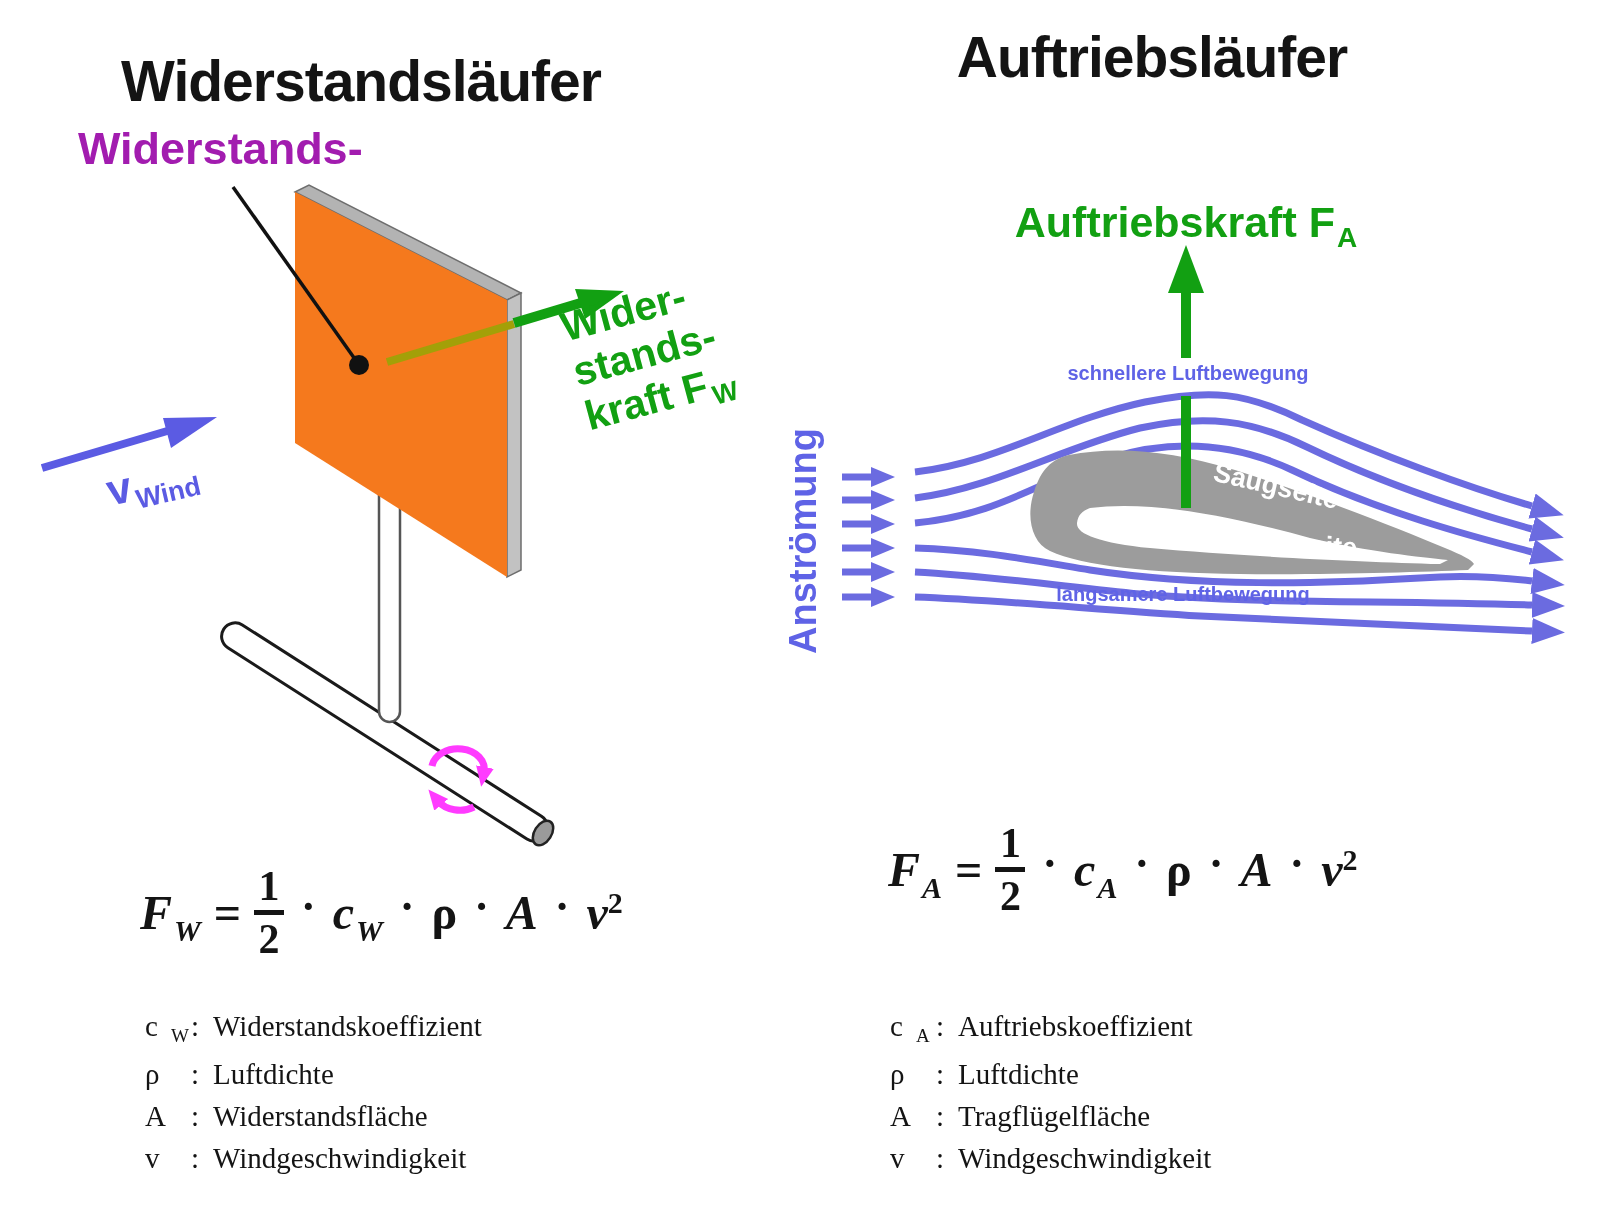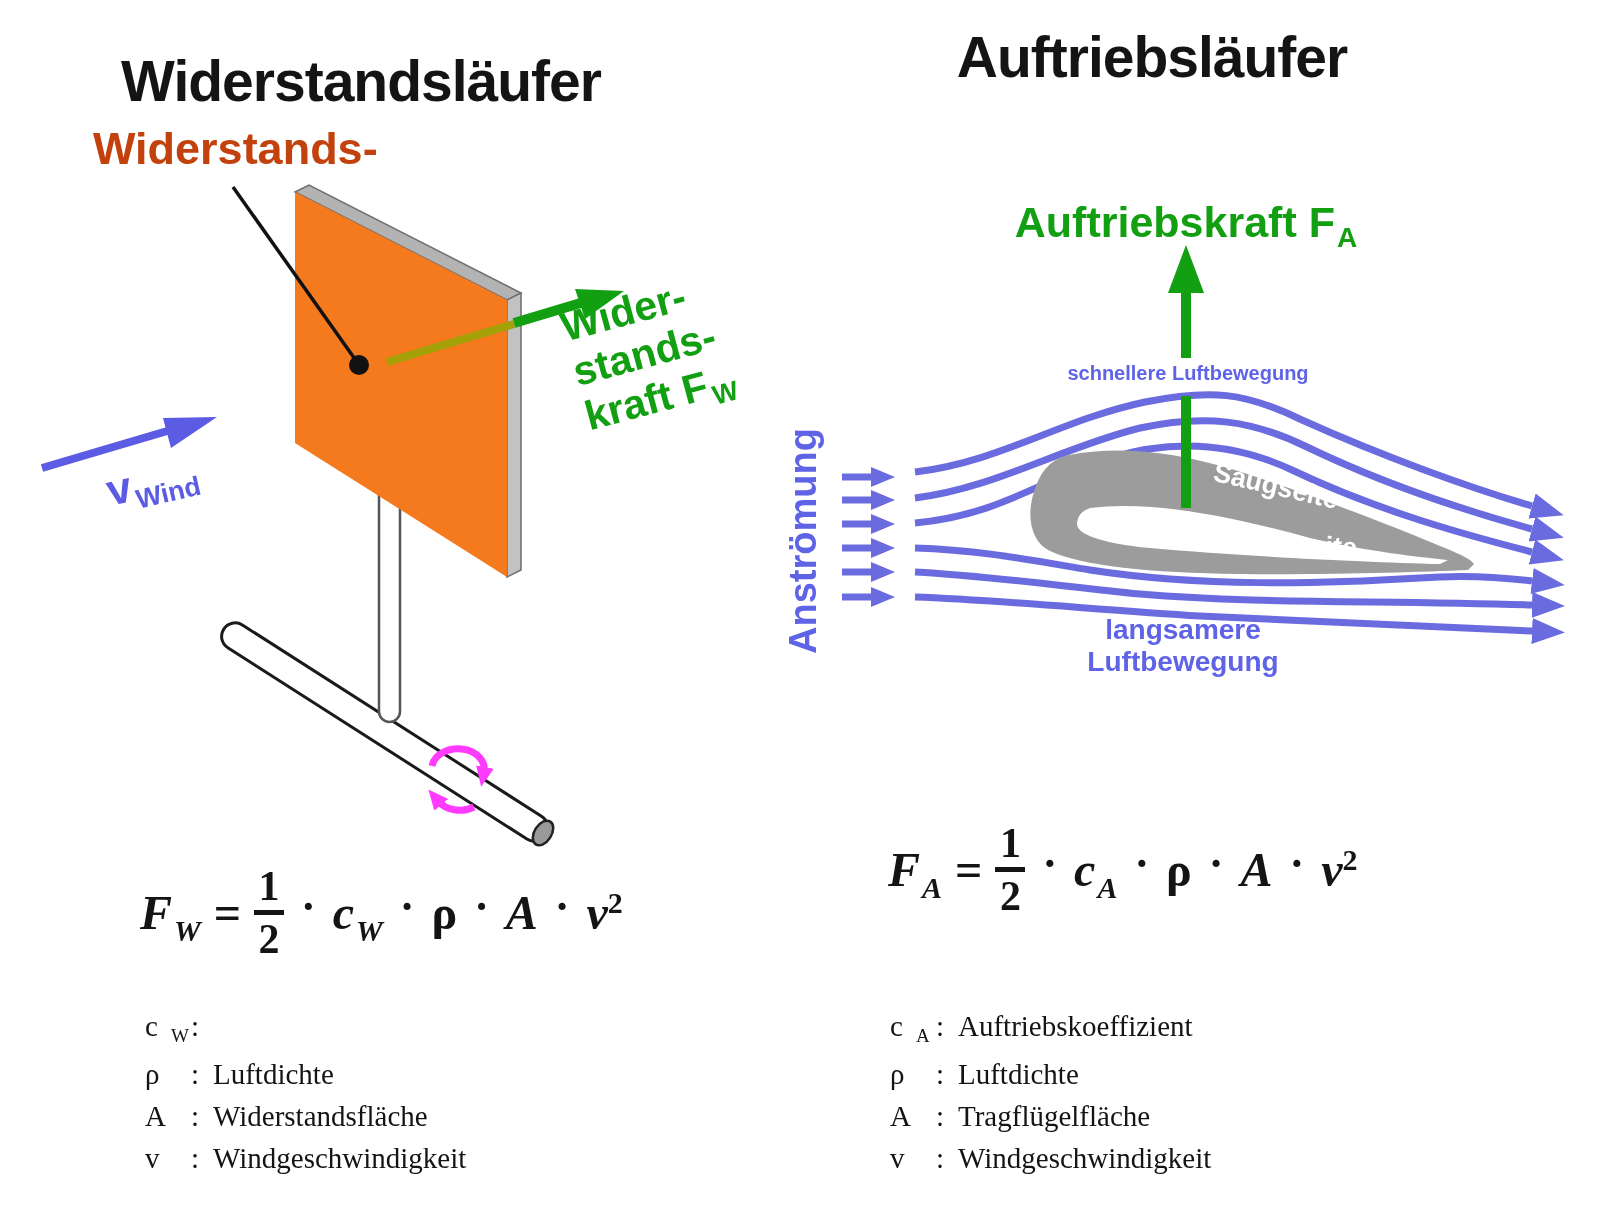--- a/index.html
+++ b/index.html
@@ -2,21 +2,21 @@
 <html><head>
 <meta charset="utf-8">
 <style>
   html,body{margin:0;padding:0;background:#fff;}
   body{width:1600px;height:1230px;position:relative;overflow:hidden;
        font-family:"Liberation Sans",sans-serif;}
   .abs{position:absolute;}
   #gfx{position:absolute;left:0;top:0;width:1600px;height:1230px;}
 
   .title{font-size:57px;font-weight:bold;color:#141414;text-align:center;letter-spacing:-1px;}
-  .area-label{font-size:45px;font-weight:bold;color:#c2410c;line-height:46px;margin-left:15px;}
+  .area-label{font-size:45px;font-weight:bold;color:#a21caf;line-height:46px;}
   .force-label{font-size:41px;font-weight:bold;color:#12A012;line-height:46px;
                transform:rotate(-15deg);transform-origin:0 0;}
   .wind-label{font-size:44px;font-weight:bold;color:#5B5BE3;transform:rotate(-13deg);}
   .sub-sm{font-size:27px;}
   .lift-label{font-size:43px;font-weight:bold;color:#12A012;text-align:center;}
   .air-label{font-size:20px;font-weight:bold;color:#5F63E6;text-align:center;}
   .inflow-label{font-size:38px;font-weight:bold;color:#5F63E6;text-align:center;
                 transform:rotate(-90deg);}
   .foil-label{font-size:27px;font-weight:bold;color:#fff;text-align:center;}
 
@@ -136,21 +136,21 @@
 
 <div class="abs wind-label" style="left:106px;top:456px;">
   <span>v</span><span class="sub-sm" style="display:inline-block;transform:translateY(9px);margin-left:2px;">Wind</span>
 </div>
 
 <div class="abs lift-label" style="left:986px;top:198px;width:400px;">
   <span>Auftriebskraft F</span><span style="display:inline-block;transform:translateY(10px);margin-left:2px;font-size:28px;">A</span>
 </div>
 
 <div class="abs air-label" style="left:1038px;top:362px;width:300px;">schnellere Luftbewegung</div>
-<div class="abs air-label" style="left:1033px;top:614px;width:300px;font-size:28px;">langsamere Luftbewegung</div>
+<div class="abs air-label" style="left:1033px;top:583px;width:300px;font-size:20px;">langsamere Luftbewegung</div>
 
 <div class="abs inflow-label" style="left:683px;top:521px;width:240px;height:40px;line-height:40px;">Anströmung</div>
 
 <div class="abs foil-label" style="left:1196px;top:471px;width:160px;transform:rotate(13deg);">Saugseite</div>
 <div class="abs foil-label" style="left:1208px;top:530px;width:160px;transform:rotate(2deg);">Druckseite</div>
 
 <div class="abs formula" style="left:140px;top:864px;">
   <span><span>F</span><span class="fsub">W</span></span>
   <span class="up">=</span>
   <span class="frac">
@@ -184,20 +184,21 @@
   <span>A</span>
   <span class="dot">·</span>
   <span><span>v</span><span class="fsup">2</span></span>
 </div>
 
 <div class="abs legend" style="left:145px;top:1010px;">
   <div class="leg-row first">
     <span class="leg-sym">c</span>
       <span class="leg-sub">W</span>
       <span class="leg-sep">:</span>
+      <span class="leg-desc">Widerstandskoeffizient</span>
   </div>
   <div class="leg-row">
     <span class="leg-sym">ρ</span>
       <span class="leg-sub"></span>
       <span class="leg-sep">:</span>
       <span class="leg-desc">Luftdichte</span>
   </div>
   <div class="leg-row">
     <span class="leg-sym">A</span>
       <span class="leg-sub"></span>

